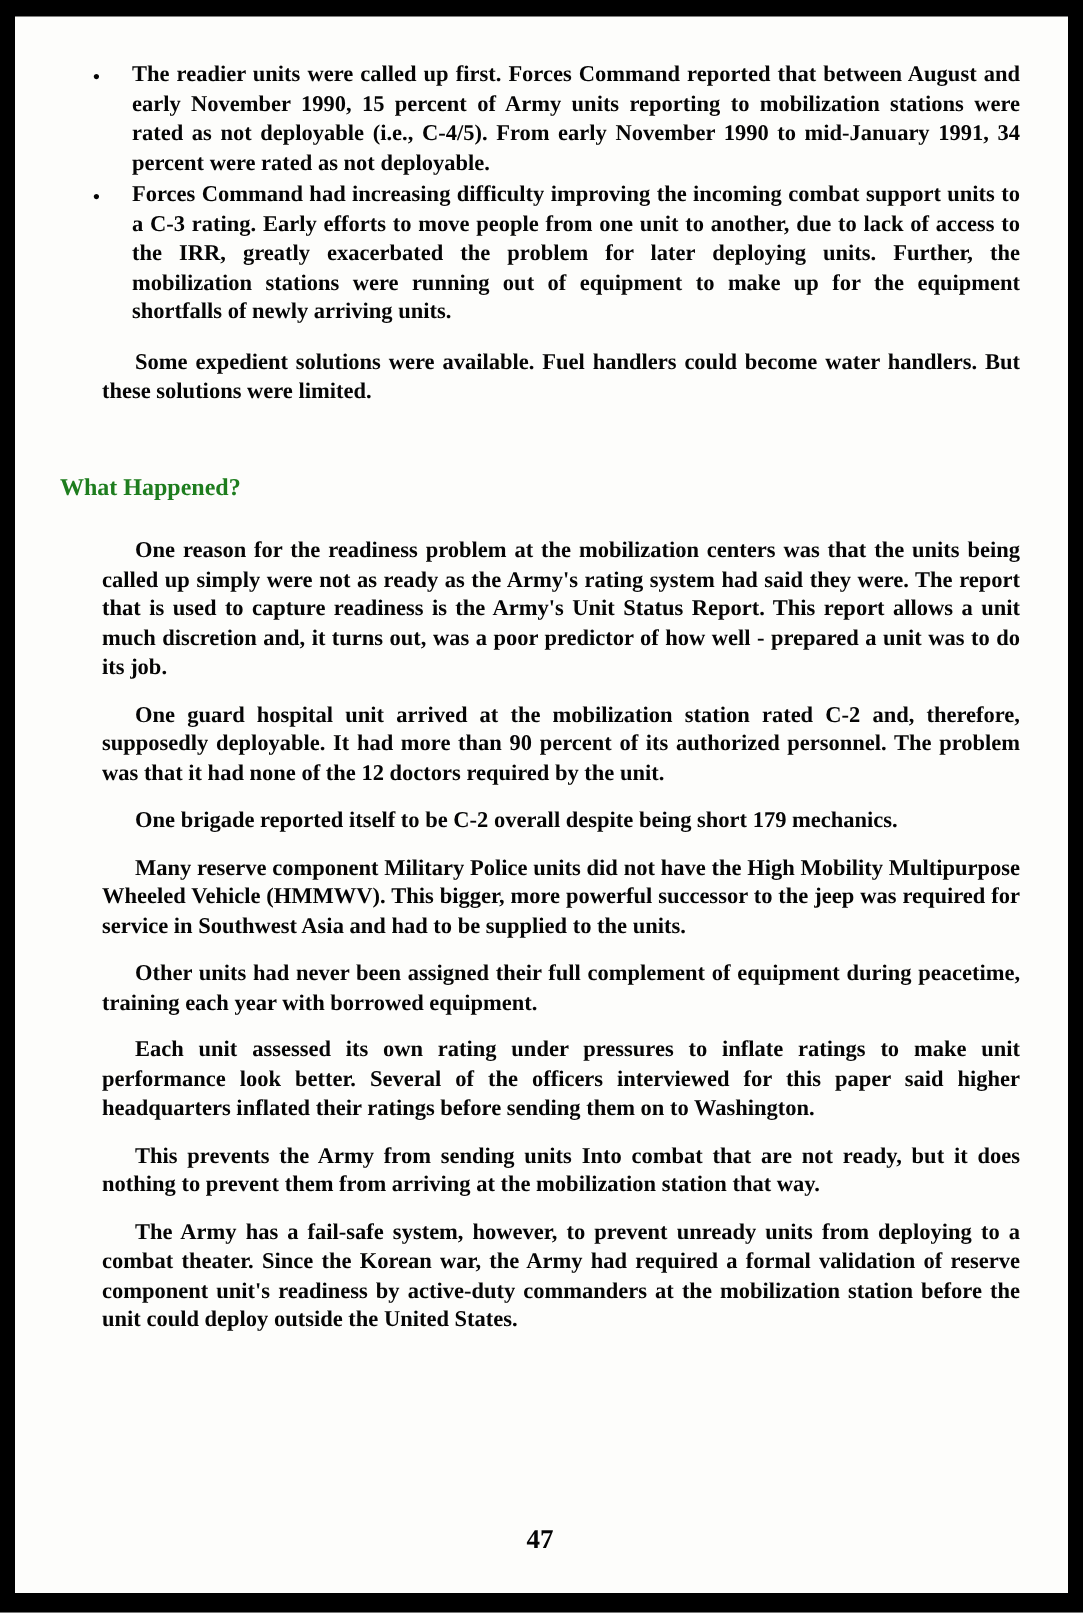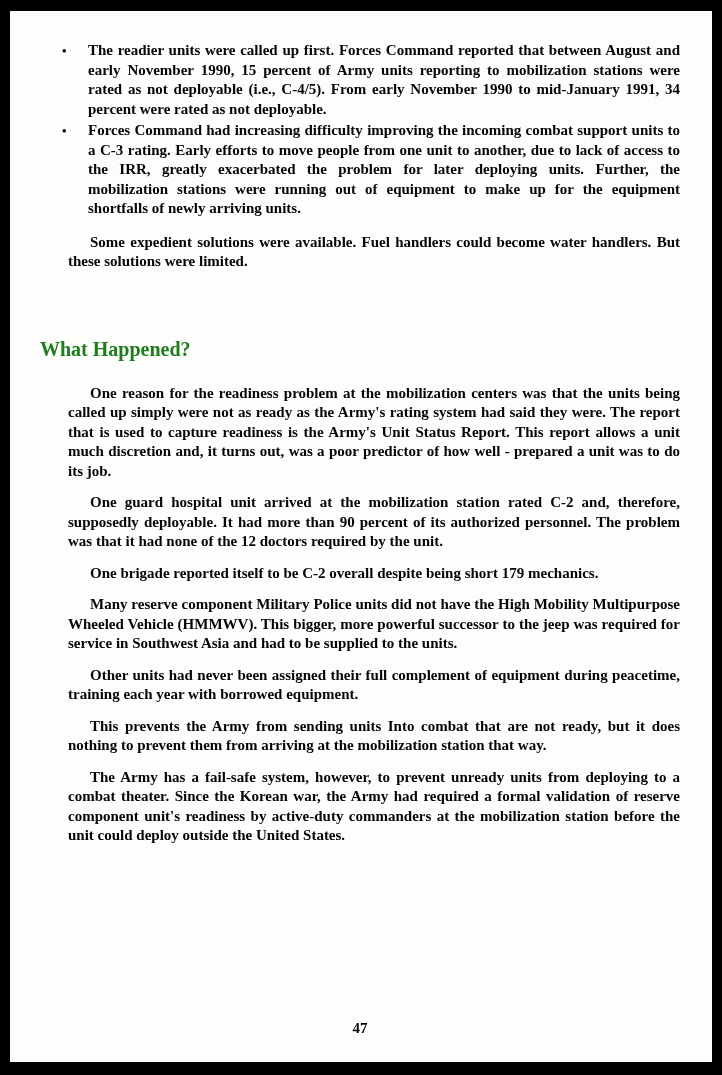--- a/index.html
+++ b/index.html
@@ -48,29 +48,29 @@
     text-align: justify;
   }
   .para {
     text-align: justify;
     text-indent: 22px;
     margin-bottom: 12px;
     margin-left: 28px;
   }
   .section-heading {
     color: #1e7d1e;
-    font-size: 20px;
+    font-size: 16px;
     font-weight: 700;
-    margin-top: 52px;
+    margin-top: 32px;
     margin-bottom: 22px;
   }
   .page-number {
     margin-top: auto;
     text-align: center;
-    font-size: 15px;
+    font-size: 18px;
     font-weight: 700;
     padding-bottom: 2px;
   }
 </style>
 </head>
 <body>
 
 <div class="scan-frame">
   <div class="page">
 
@@ -87,19 +87,20 @@
 
     <p class="para">Some expedient solutions were available. Fuel handlers could become water handlers. But these solutions were limited.</p>
 
     <h2 class="section-heading">What Happened?</h2>
 
     <p class="para">One reason for the readiness problem at the mobilization centers was that the units being called up simply were not as ready as the Army's rating system had said they were. The report that is used to capture readiness is the Army's Unit Status Report. This report allows a unit much discretion and, it turns out, was a poor predictor of how well - prepared a unit was to do its job.</p>
     <p class="para">One guard hospital unit arrived at the mobilization station rated C-2 and, therefore, supposedly deployable. It had more than 90 percent of its authorized personnel. The problem was that it had none of the 12 doctors required by the unit.</p>
     <p class="para">One brigade reported itself to be C-2 overall despite being short 179 mechanics.</p>
     <p class="para">Many reserve component Military Police units did not have the High Mobility Multipurpose Wheeled Vehicle (HMMWV). This bigger, more powerful successor to the jeep was required for service in Southwest Asia and had to be supplied to the units.</p>
     <p class="para">Other units had never been assigned their full complement of equipment during peacetime, training each year with borrowed equipment.</p>
+    <p class="para">Each unit assessed its own rating under pressures to inflate ratings to make unit performance look better. Several of the officers interviewed for this paper said higher headquarters inflated their ratings before sending them on to Washington.</p>
     <p class="para">This prevents the Army from sending units Into combat that are not ready, but it does nothing to prevent them from arriving at the mobilization station that way.</p>
     <p class="para">The Army has a fail-safe system, however, to prevent unready units from deploying to a combat theater. Since the Korean war, the Army had required a formal validation of reserve component unit's readiness by active-duty commanders at the mobilization station before the unit could deploy outside the United States.</p>
 
     <div class="page-number">47</div>
 
   </div>
 </div>
 
 </body></html>

